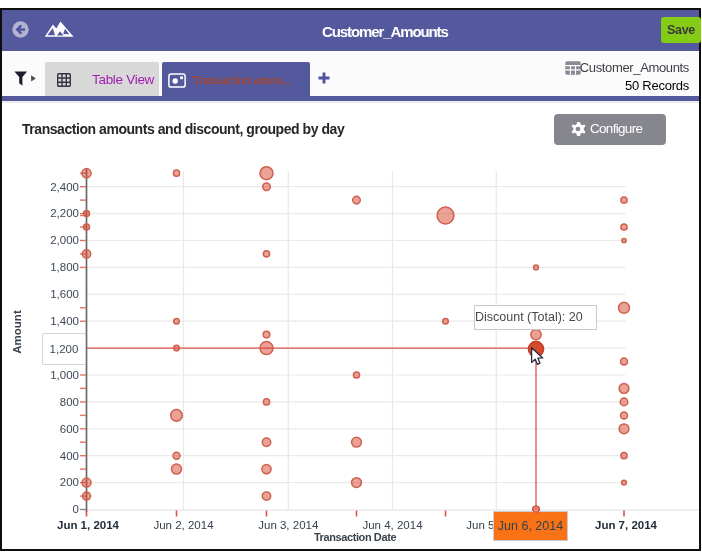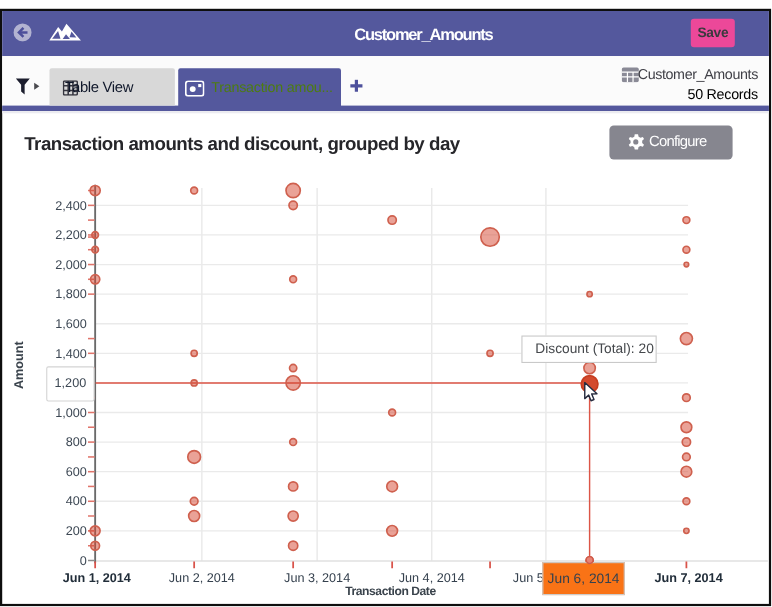--- a/index.html
+++ b/index.html
@@ -21,62 +21,62 @@
 
 <svg class="abs" style="left:44px; top:19.5px;" width="31" height="18" viewBox="0 0 31 18">
   <path d="M0.8 16.8 L8.9 4.6 L12.3 8.6 L16.4 1.5 L29.6 16.8 Z" fill="#fff"></path>
   <g fill="#54589d">
     <path d="M3.4 15.2 L8.8 8.1 L11.0 15.2 Z"></path>
     <path d="M13.0 15.4 L16.0 11.2 L19.6 15.4 Z"></path>
     <path d="M19.2 13.9 L21.0 8.7 L25.4 14.2 Z"></path>
   </g>
 </svg>
 <div class="abs" style="left:322px; top:23px; font-size:15px; font-weight:bold; color:#fff; letter-spacing:-1.1px;">Customer_Amounts</div>
-<div class="abs" style="left:628px; top:17px; width:40px; height:26px; background:#ec4899; border-radius:3px; color:#3a3a3e; font-size:12.5px; font-weight:bold; letter-spacing:-0.3px; text-align:center; line-height:26px;">Save</div>
+<div class="abs" style="left:661px; top:17px; width:40px; height:26px; background:#84cc16; border-radius:3px; color:#3a3a3e; font-size:12.5px; font-weight:bold; letter-spacing:-0.3px; text-align:center; line-height:26px;">Save</div>
 
 <div class="abs" style="left:2px; top:51px; width:697px; height:46px; background:#fbfbfb;"></div>
 <div class="abs" style="left:2px; top:95.7px; width:697px; height:5.6px; background:#54589d;"></div>
 <div class="abs" style="left:2px; top:101.3px; width:697px; height:1.5px; background:#ebebf0;"></div>
 
 <svg class="abs" style="left:13.5px; top:70.5px;" width="24" height="16" viewBox="0 0 24 16">
   <path d="M0.4 0.4 H13.1 L8.4 6 V14.8 L5.2 12.2 V6 Z" fill="#1c1e2e"></path>
   <path d="M17.1 4.3 L21.8 7.4 L17.1 10.5 Z" fill="#4a4a4f"></path>
 </svg>
 
 <div class="abs" style="left:45px; top:62px; width:114px; height:34px; background:#d8d8d8; border-radius:2px 2px 0 0;"></div>
 <svg class="abs" style="left:57px; top:72.5px;" width="14" height="14" viewBox="0 0 14 14">
   <g stroke="#35353f" stroke-width="1.4" fill="none">
     <rect x="0.7" y="0.7" width="12.6" height="12.6" rx="1"></rect>
     <path d="M0.7 5 H13.3 M0.7 9.3 H13.3 M5 0.7 V13.3 M9.3 0.7 V13.3"></path>
   </g>
 </svg>
-<div class="abs" style="left:59px; top:71.5px; font-size:13.5px; color:#0f172a; letter-spacing:-0.3px;">Table View</div>
+<div class="abs" style="left:92px; top:71.5px; font-size:13.5px; color:#a21caf; letter-spacing:-0.3px;">Table View</div>
 
 <div class="abs" style="left:162px; top:62px; width:148px; height:39.3px; background:#54589d; border-radius:2px 2px 0 0;"></div>
 <svg class="abs" style="left:168px; top:72.5px;" width="18" height="15" viewBox="0 0 18 15">
   <rect x="0.9" y="0.9" width="16.2" height="13.2" rx="2.2" stroke="#fff" stroke-width="1.5" fill="none"></rect>
   <circle cx="7.2" cy="8" r="2.7" fill="#fff"></circle>
   <rect x="12.2" y="3.4" width="2.8" height="2.8" fill="#fff"></rect>
 </svg>
-<div class="abs" style="left:192px; top:71.5px; font-size:13px; color:#4d7c0f; letter-spacing:-0.2px;">Transaction amou...</div>
+<div class="abs" style="left:192px; top:71.5px; font-size:13px; color:#c2410c; letter-spacing:-0.2px;font-family:Liberation Serif, serif;">Transaction amou...</div>
 
 <svg class="abs" style="left:318px; top:71.5px;" width="12" height="12" viewBox="0 0 12 12">
   <path d="M6 0.5 V11.5 M0.5 6 H11.5" stroke="#4e519c" stroke-width="2.9"></path>
 </svg>
 
 <svg class="abs" style="left:564.5px; top:60.5px;" width="16" height="14" viewBox="0 0 16 14">
   <rect x="0.3" y="0.3" width="15.4" height="13.4" rx="1.6" fill="#8a8a96"></rect>
   <g stroke="#fff" stroke-width="1.1">
     <path d="M0.3 4.6 H15.7 M0.3 8.9 H15.7 M5.4 4.6 V13.7 M10.5 4.6 V13.7"></path>
   </g>
 </svg>
 <div class="abs" style="left:389px; top:60px; width:300px; text-align:right; font-size:13px; letter-spacing:-0.35px; color:#3f3f46;">Customer_Amounts</div>
 <div class="abs" style="left:389px; top:77.5px; width:300px; text-align:right; font-size:13px; letter-spacing:-0.25px; color:#000000;">50 Records</div>
 
-<div class="abs" style="left:22px; top:120.5px; font-size:17px; font-weight:bold; color:#26262a; letter-spacing:-0.45px;">Transaction amounts and discount, grouped by day</div>
+<div class="abs" style="left:22px; top:120.5px; font-size:14px; font-weight:bold; color:#26262a; letter-spacing:-0.45px;">Transaction amounts and discount, grouped by day</div>
 
 <div class="abs" style="left:554px; top:114px; width:112px; height:31px; background:#86868f; border-radius:4px;">
   <svg style="position:absolute; left:16px; top:7px;" width="16" height="16" viewBox="0 0 15 15">
     <path d="M7.5 0 L8.9 0 L9.4 2.1 a5.6 5.6 0 0 1 1.6 0.9 L13 2.3 L14 4 L12.4 5.5 a5.6 5.6 0 0 1 0 1.9 L14 9 L13 10.7 L10.9 10 a5.6 5.6 0 0 1 -1.6 0.9 L8.9 13 L6.1 13 L5.6 10.9 a5.6 5.6 0 0 1 -1.6 -0.9 L2 10.7 L1 9 L2.6 7.4 a5.6 5.6 0 0 1 0 -1.9 L1 4 L2 2.3 L4.1 3 a5.6 5.6 0 0 1 1.6 -0.9 L6.1 0 Z" fill="#fff" transform="translate(0.5,1)"></path>
     <circle cx="7.5" cy="7.5" r="2.2" fill="#86868f"></circle>
   </svg>
   <span style="position:absolute; left:36px; top:7px; font-size:13.5px; color:#fff; letter-spacing:-0.7px;">Configure</span>
 </div>
 
 <svg class="abs" style="left:0; top:0;" width="702" height="552" viewBox="0 0 702 552" font-family="Liberation Sans, sans-serif">
@@ -192,21 +192,21 @@
 <text x="392.5" y="529" text-anchor="middle" font-size="11.5" fill="#35414e">Jun 4, 2014</text>
 <text x="496.3" y="529" text-anchor="middle" font-size="11.5" fill="#35414e">Jun 5, 2014</text>
 <text x="88" y="529" text-anchor="middle" font-size="11.5" font-weight="bold" fill="#222e3a">Jun 1, 2014</text>
 <text x="626" y="529" text-anchor="middle" font-size="11.5" font-weight="bold" fill="#222e3a">Jun 7, 2014</text>
 <text x="21" y="332" text-anchor="middle" font-size="11.5" font-weight="bold" fill="#3a434c" transform="rotate(-90 21 332)">Amount</text>
 <text x="355" y="540.5" text-anchor="middle" font-size="11" font-weight="bold" fill="#3a434c" letter-spacing="-0.4">Transaction Date</text>
 </svg>
 
 <div class="abs" style="left:42px; top:333px; width:44px; height:32px; background:#fff; border:1px solid #d4d4d4; border-radius:2px; font-size:11.5px; color:#3d4854; text-align:center; line-height:30.5px;">1,200</div>
 
-<div class="abs" style="left:474px; top:305px; width:123px; height:25px; background:#fff; border:1px solid #c9c9c9; font-size:12.5px; color:#45484c; text-align:center; line-height:23px;padding-left:10px;">Discount (Total): 20</div>
+<div class="abs" style="left:474px; top:305px; width:123px; height:25px; background:#fff; border:1px solid #c9c9c9; font-size:12.5px; color:#45484c; text-align:left; line-height:23px;">Discount (Total): 20</div>
 
 <div class="abs" style="left:493px; top:511px; width:75px; height:30px; background:#f97316; border:1px solid #ccc; font-size:12.5px; color:#35414e; text-align:center; line-height:28px;">Jun 6, 2014</div>
 <svg class="abs" style="left:531px; top:505px;" width="10" height="10" viewBox="0 0 10 10">
   <circle cx="5" cy="4.2" r="3.1" fill="rgba(232,131,117,0.95)" stroke="#d05a48" stroke-width="1.2"></circle>
 </svg>
 
 <svg class="abs" style="left:529.5px; top:347px;" width="15" height="22" viewBox="0 0 15 22">
   <path d="M1.6 0.8 L1.6 15.4 L5.2 12.2 L7.3 17.3 L10 16.2 L7.9 11.2 L12.7 10.9 Z" fill="#fff" stroke="#262b3e" stroke-width="1.3" stroke-linejoin="round"></path>
 </svg>
 

